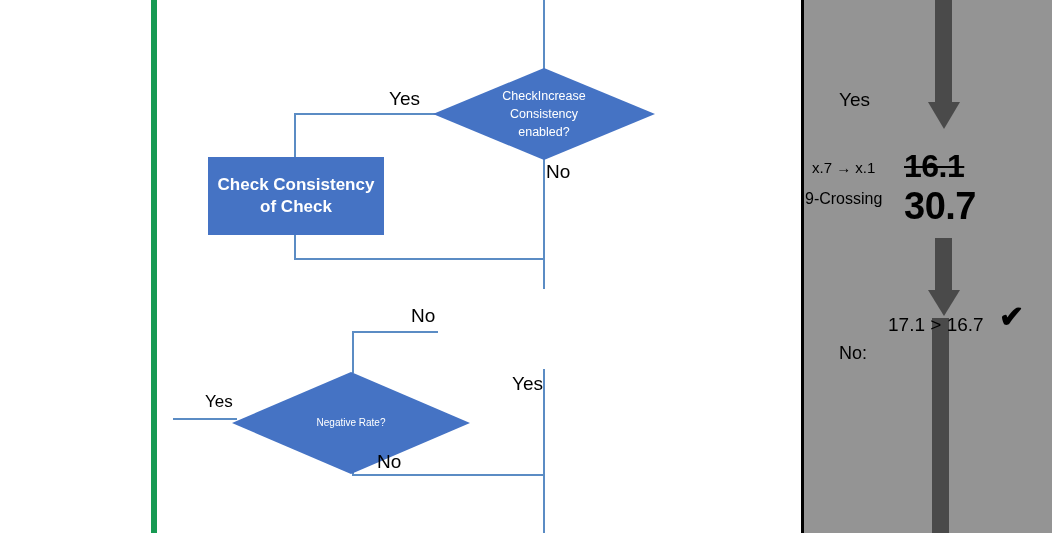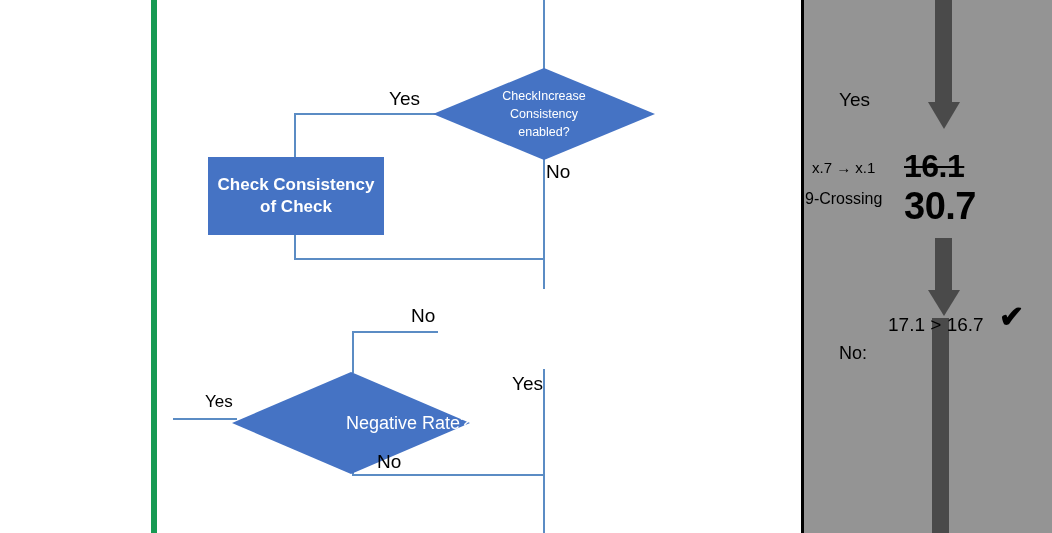--- a/index.html
+++ b/index.html
@@ -55,21 +55,21 @@
     position:absolute;left:0;top:0;width:100%;height:100%;
     display:flex;align-items:center;justify-content:center;
     text-align:center;color:#ffffff;
     font-family:"Liberation Sans", sans-serif;
     font-size:12.5px;line-height:1.45;
     pointer-events:none;
   }
   #dia-checkincrease{left:433px;top:68px;width:222px;height:92px;}
   #dia-negrate-allowed{left:433px;top:287px;width:222px;height:84px;}
   #dia-negative-rate{left:232px;top:372px;width:238px;height:102px;}
-  #dia-negative-rate .diamond-text{font-size:18px;justify-content:flex-end;}
+  #dia-negative-rate .diamond-text{font-size:10px;}
 
   
   #lbl-yes-checkincrease{left:389px;top:89px;font-size:19px;}
   #lbl-no-checkincrease{left:546px;top:162px;font-size:19px;}
   #lbl-no-negrate-allowed{left:411px;top:306px;font-size:19px;}
   #lbl-yes-negrate-allowed{left:512px;top:374px;font-size:19px;}
   #lbl-yes-done{left:205px;top:393px;font-size:17px;}
   #lbl-no-negative-rate{left:377px;top:452px;font-size:19px;}
 
   

